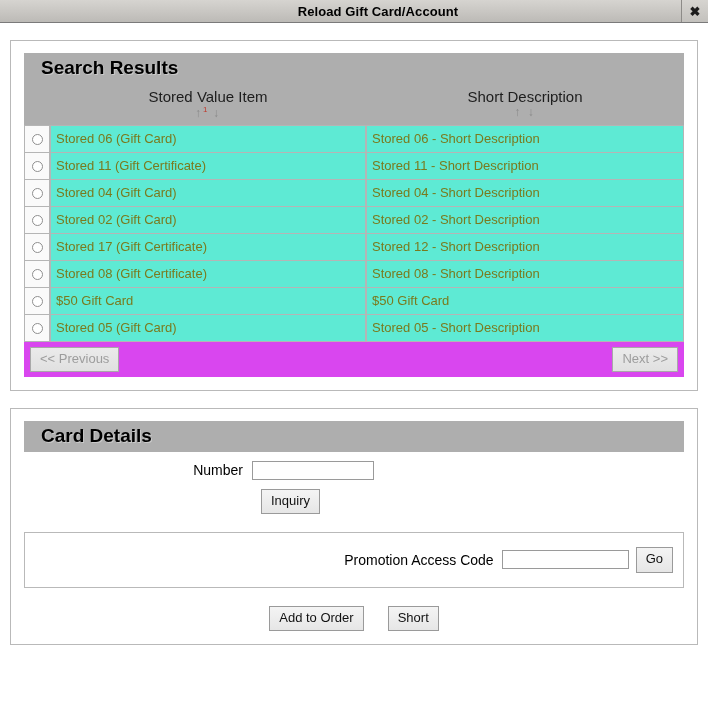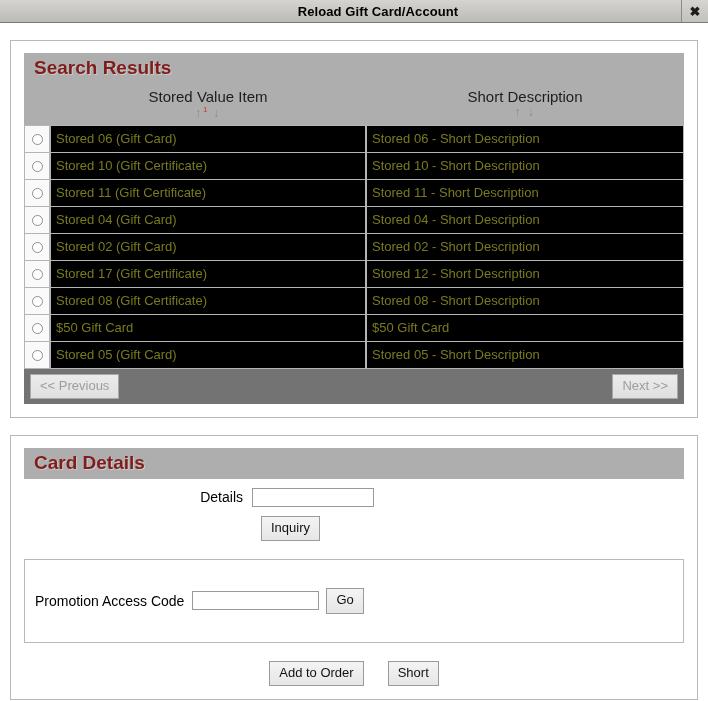--- a/index.html
+++ b/index.html
@@ -57,24 +57,24 @@
     border: 1px solid #b9b9b9;
     background: #ffffff;
     padding: 12px 13px 13px 13px;
     box-sizing: border-box;
   }
   #results-panel { margin-top: 17px; }
   #details-panel { margin-top: 17px; }
 
   .section-header {
     background: #aeaeae;
-    color: #7f1d1d;
+    color: #000000;
     font-size: 19px;
     font-weight: bold;
-    padding: 4px 6px 5px 10px;
+    padding: 4px 6px 5px 17px;
     line-height: 1.15;
     text-shadow: 1px 1px 0 rgba(255,255,255,.35);
   }
 
   
   .results-table {
     width: 100%;
     border-collapse: separate;
     border-spacing: 0;
     table-layout: fixed;
@@ -102,21 +102,21 @@
   }
   .sort-arrows .sup {
     color: #c0392b;
     font-size: 8px;
     vertical-align: super;
     letter-spacing: 0;
   }
   .sort-arrow { cursor: pointer; }
 
   .results-table tbody td {
-    background: #000000;
+    background: #5eead4;
     border: 1px solid #b5b5b5;
     padding: 4px 5px 5px 5px;
     font-size: 13px;
     height: 17px;
     vertical-align: middle;
   }
   .results-table tbody td.cell-radio {
     background: #fafafa;
     text-align: center;
     padding: 3px 0 3px 0;
@@ -135,21 +135,21 @@
     border: 1px solid #8f8f8f;
     border-radius: 50%;
     background: #ffffff;
     vertical-align: middle;
     cursor: pointer;
     box-sizing: border-box;
   }
 
   
   .pager {
-    background: #737373;
+    background: #d946ef;
     display: flex;
     justify-content: space-between;
     align-items: flex-end;
     padding: 5px 6px;
     gap: 19px;
   }
   .btn {
     font-family: "Liberation Sans", sans-serif;
     font-size: 13px;
     color: #111;
@@ -191,24 +191,24 @@
     font-family: "Liberation Sans", sans-serif;
     font-size: 13px;
     padding: 1px 3px;
     box-sizing: border-box;
   }
   .inquiry-row { padding-left: 237px; margin-top: 9px; margin-bottom: 4px; }
 
   .promo-box {
     border: 1px solid #b9b9b9;
     margin: 18px 0 0 0;
-    padding: 28px 10px;
+    padding: 14px 10px;
     display: flex;
     align-items: center;
-    justify-content: flex-start;
+    justify-content: flex-end;
   }
   .promo-label { font-size: 14px; margin-right: 8px; }
   .promo-input {
     width: 127px;
     height: 19px;
     border: 1px solid #9a9a9a;
     background: #fff;
     font-family: "Liberation Sans", sans-serif;
     font-size: 13px;
     padding: 1px 3px;
@@ -256,25 +256,20 @@
       </tr>
     </thead>
     <tbody id="results-body">
         <tr>
           <td class="cell-radio"><span class="radio-dot"></span></td>
           <td><span class="link-text">Stored 06 (Gift Card)</span></td>
           <td><span class="link-text">Stored 06 - Short Description</span></td>
         </tr>
         <tr>
           <td class="cell-radio"><span class="radio-dot"></span></td>
-          <td><span class="link-text">Stored 10 (Gift Certificate)</span></td>
-          <td><span class="link-text">Stored 10 - Short Description</span></td>
-        </tr>
-        <tr>
-          <td class="cell-radio"><span class="radio-dot"></span></td>
           <td><span class="link-text">Stored 11 (Gift Certificate)</span></td>
           <td><span class="link-text">Stored 11 - Short Description</span></td>
         </tr>
         <tr>
           <td class="cell-radio"><span class="radio-dot"></span></td>
           <td><span class="link-text">Stored 04 (Gift Card)</span></td>
           <td><span class="link-text">Stored 04 - Short Description</span></td>
         </tr>
         <tr>
           <td class="cell-radio"><span class="radio-dot"></span></td>
@@ -310,21 +305,21 @@
   </div>
 </div>
 
 <div class="panel" id="details-panel">
 
   <div class="section-header">Card Details</div>
 
   <div class="form-rows">
 
     <div class="form-row">
-      <div class="form-label">Details</div>
+      <div class="form-label">Number</div>
       <input class="txt" type="text" value="" style="">
     </div>
 
 
     <div class="inquiry-row">
       <button class="btn">Inquiry</button>
     </div>
 
     <div class="promo-box">
       <span class="promo-label">Promotion Access Code</span>

